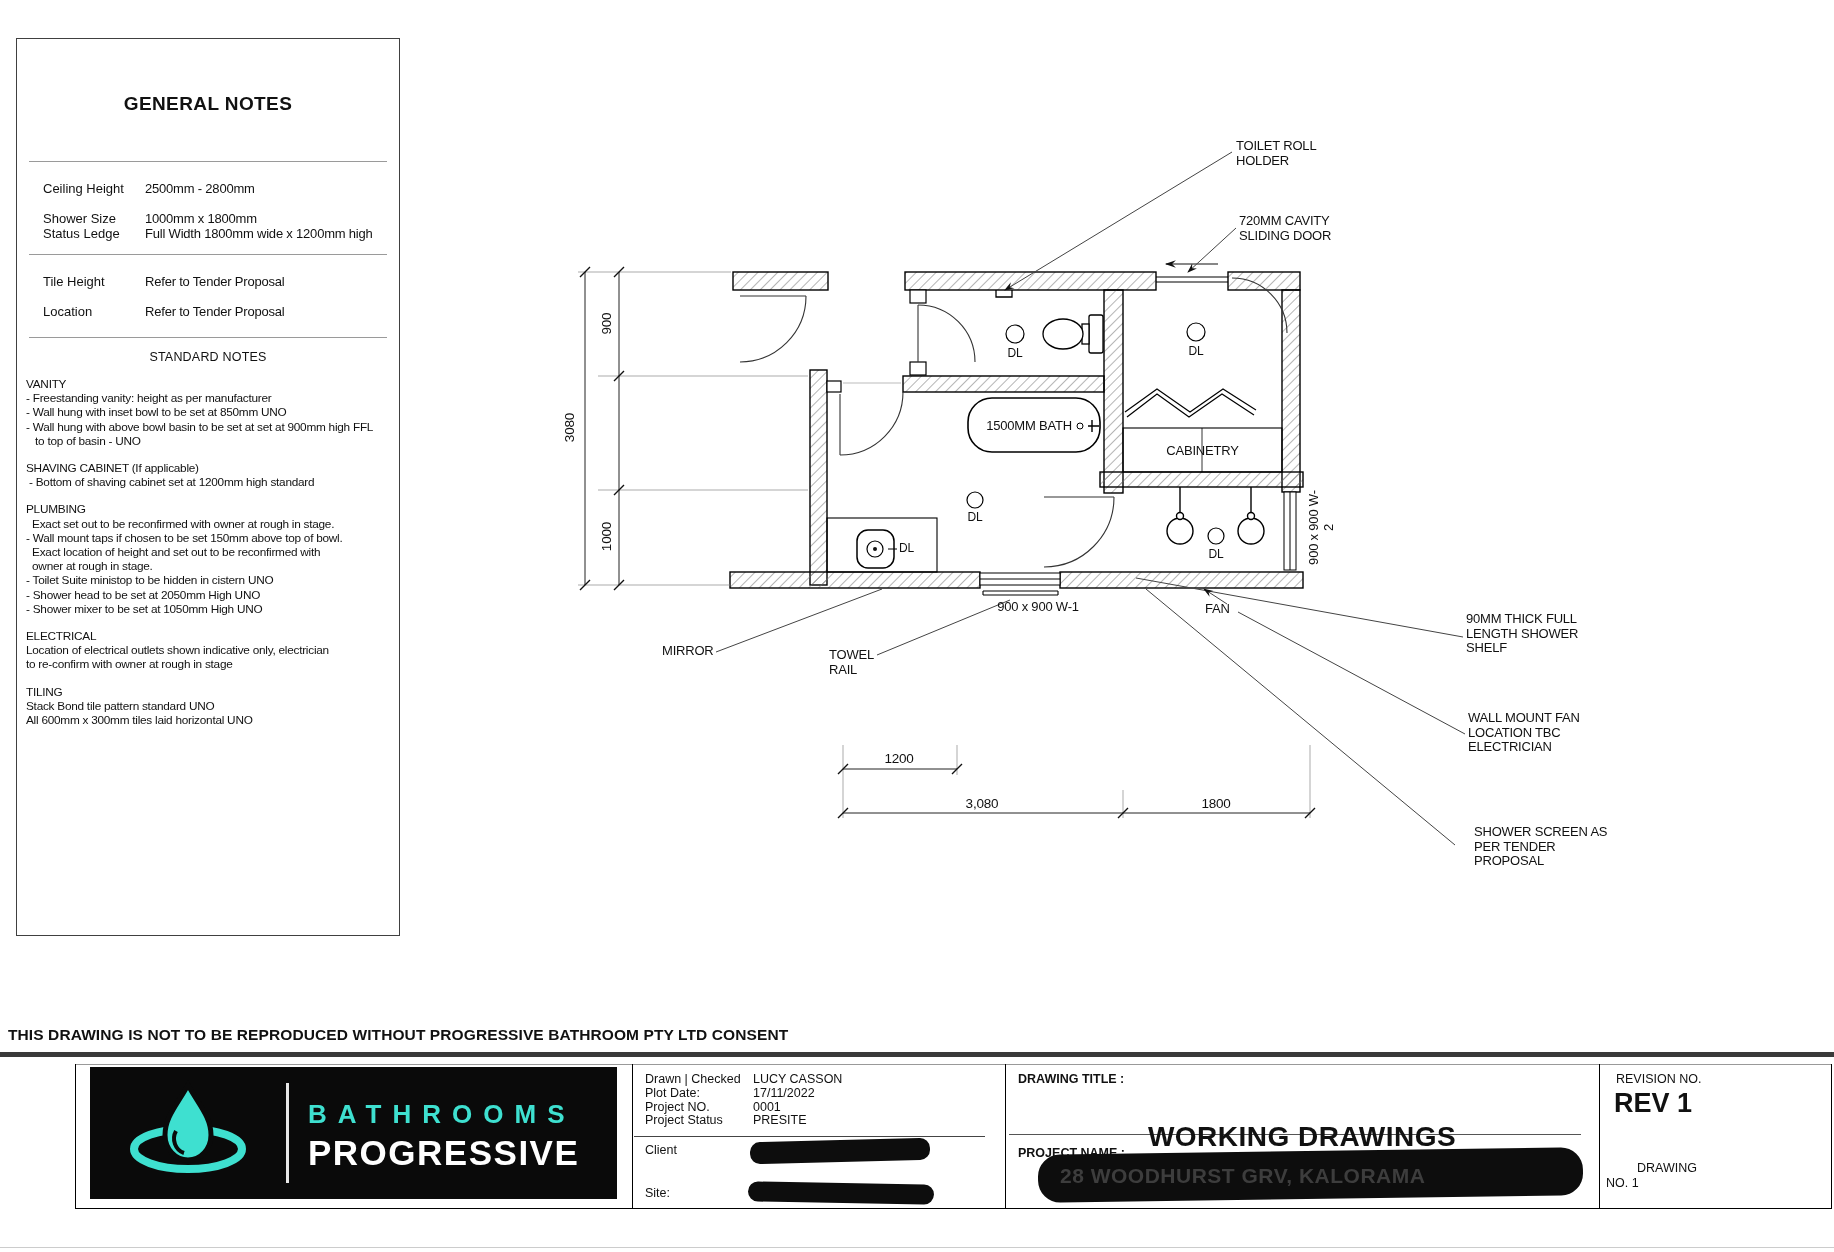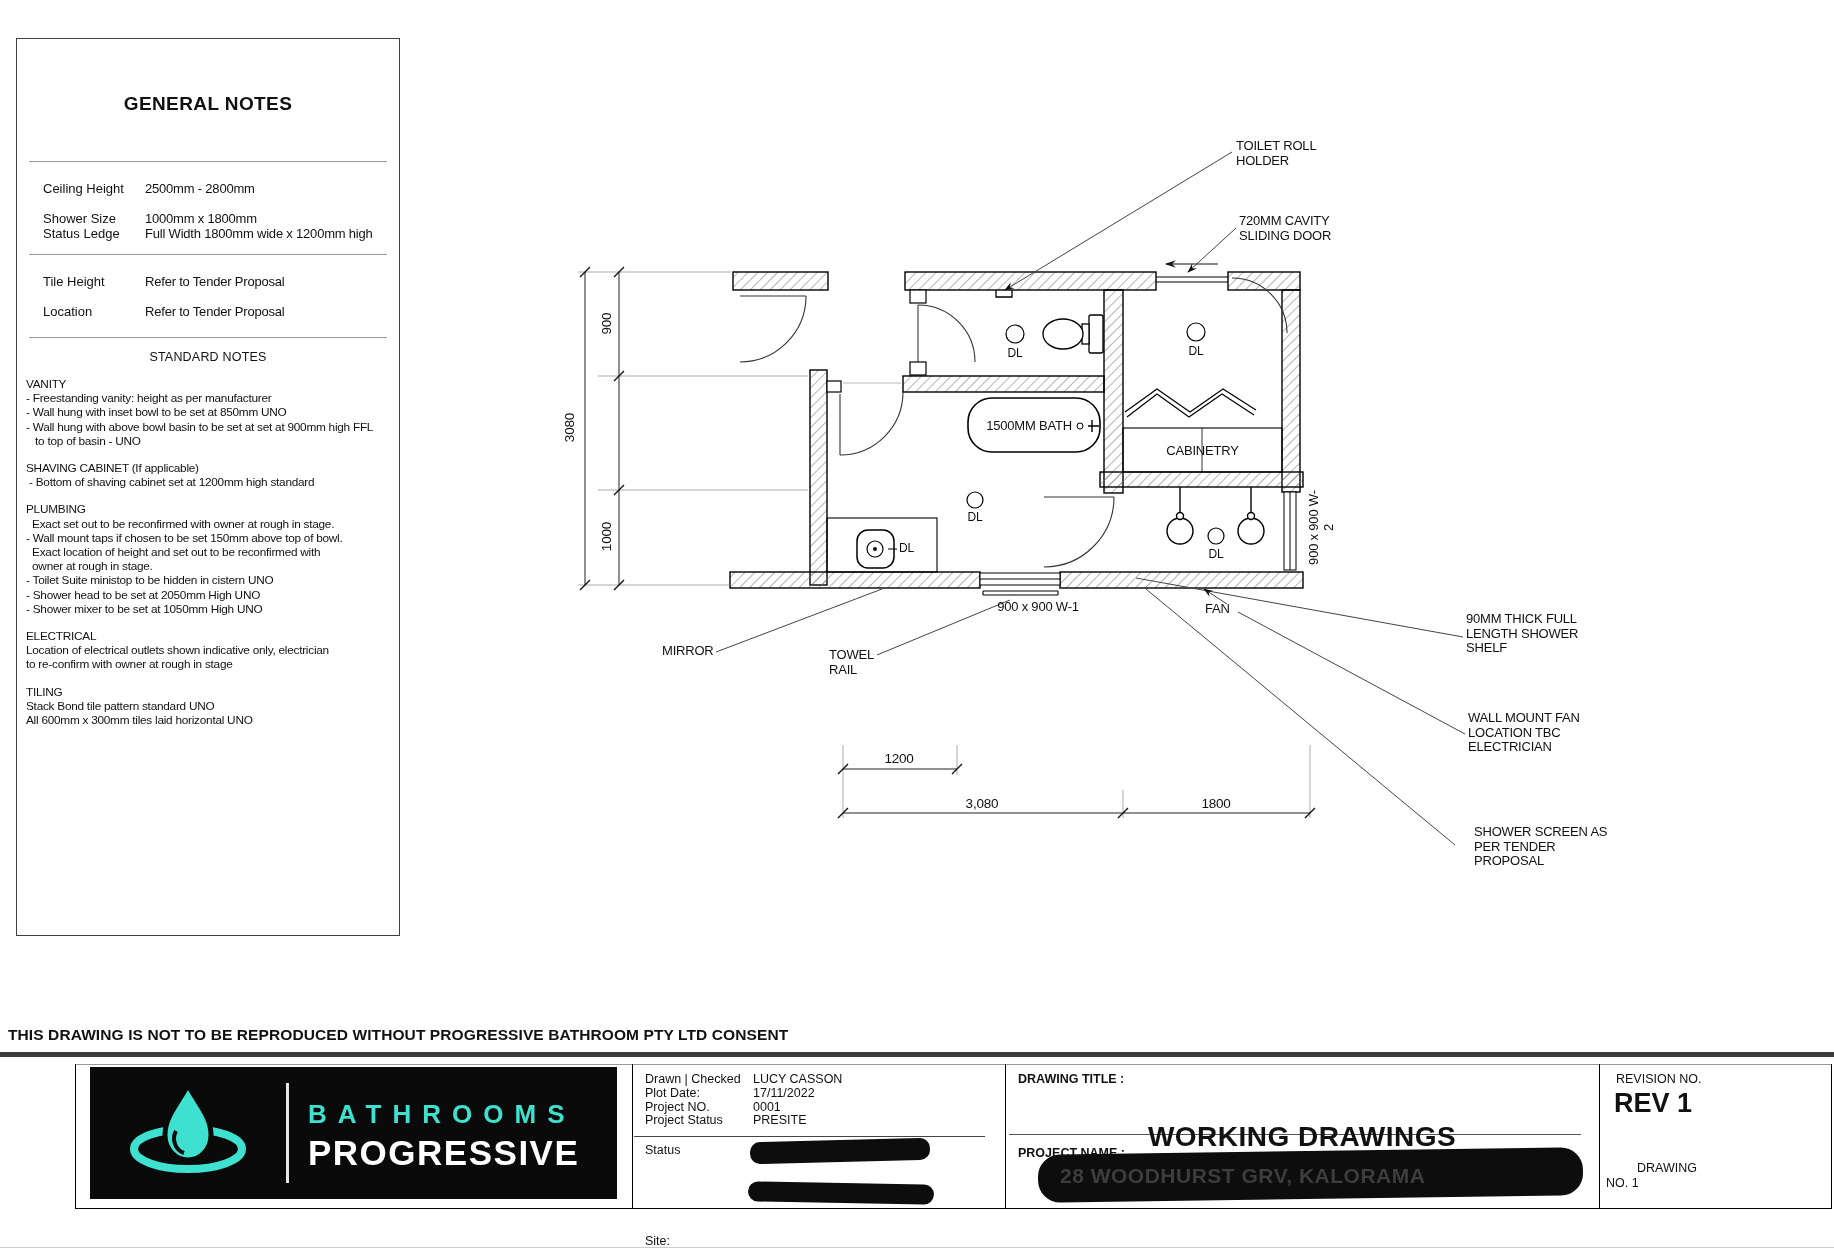--- a/index.html
+++ b/index.html
@@ -325,23 +325,23 @@
     </div>
     <div class="meta-row">
       <div>Project NO.</div>
       <div>0001</div>
     </div>
     <div class="meta-row">
       <div>Project Status</div>
       <div>PRESITE</div>
     </div>
   </div>
-<div class="abs footer-small" style="left:645px;top:1143px;">Status</div>
+<div class="abs footer-small" style="left:645px;top:1143px;">Client</div>
 <div class="abs redact" style="left:750px;top:1140px;width:180px;height:22px;transform:rotate(-1.5deg);"></div>
-<div class="abs footer-small" style="left:645px;top:1186px;margin-top:48px;">Site:</div>
+<div class="abs footer-small" style="left:645px;top:1186px;">Site:</div>
 <div class="abs redact" style="left:748px;top:1183px;width:186px;height:20px;transform:rotate(1deg);"></div>
 
 <div class="abs footer-small-b" style="left:1018px;top:1072px;">DRAWING TITLE :</div>
 <div class="abs ctr" style="left:1005px;top:1101px;width:594px;text-align:center;font-size:28px;font-weight:bold;letter-spacing:.5px;margin-top:20px;">WORKING DRAWINGS</div>
 <div class="abs footer-small-b" style="left:1018px;top:1146px;">PROJECT NAME :</div>
 <div class="abs redact" style="left:1038px;top:1151px;width:545px;height:48px;border-radius:22px;transform:rotate(-0.8deg);"></div>
 <div class="abs" id="project-name-text" style="left:1060px;top:1164px;width:530px;">28 WOODHURST GRV, KALORAMA</div>
 
 <div class="abs footer-small" style="left:1616px;top:1072px;">REVISION NO.</div>
 <div class="abs" style="left:1614px;top:1088px;font-size:27px;font-weight:bold;">REV 1</div>

